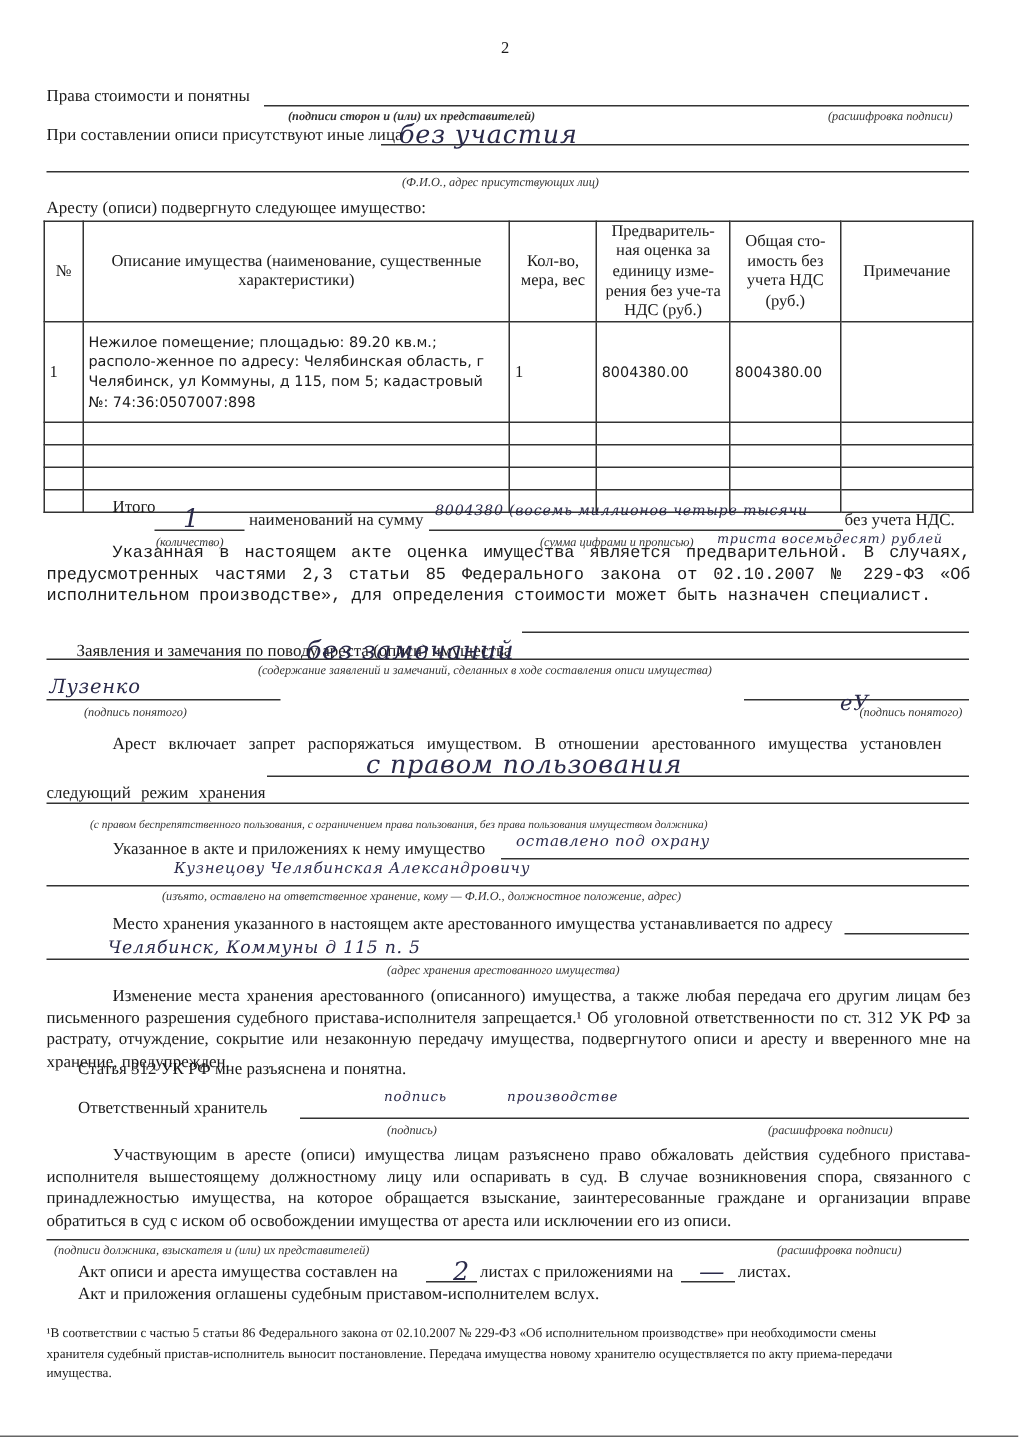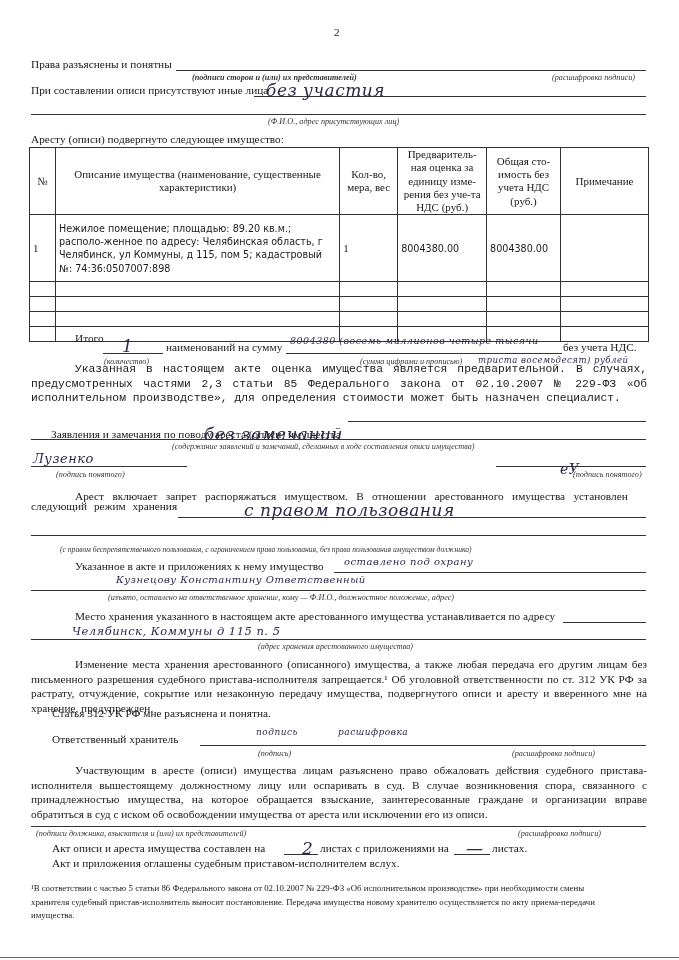--- a/index.html
+++ b/index.html
@@ -23,21 +23,21 @@
     table.inv tr.row1 td { height: 66px; font-family: "DejaVu Sans", sans-serif; font-size: 9.6px; line-height: 13.3px; }
     table.inv tr.row1 td.n { font-family: "Liberation Serif", serif; font-size: 11px; }
     table.inv tr.empty td { height: 14px; }
     .foot { font-size: 8.8px; line-height: 13.5px; }
   </style>
 </head>
 <body>
 
 <div class="abs pagenum" style="left:334px;top:26px;">2</div>
 
-<div class="abs txt" style="left:31px;top:58px;">Права разъяснены и понятны</div>
+<div class="abs txt" style="left:31px;top:58px;">Права стоимости и понятны</div>
 <div class="line" style="left:176px;top:70px;width:470px;"></div>
 <div class="abs cap" style="left:192px;top:73px;font-weight:bold;">(подписи сторон и (или) их представителей)</div>
 <div class="abs cap" style="left:552px;top:73px;">(расшифровка подписи)</div>
 
 <div class="abs txt" style="left:31px;top:84px;">При составлении описи присутствуют иные лица</div>
 <div class="line" style="left:254px;top:96px;width:392px;"></div>
 <div class="abs hw" style="left:266px;top:80px;">без участия</div>
 <div class="line" style="left:31px;top:114px;width:615px;"></div>
 <div class="abs cap" style="left:268px;top:117px;">(Ф.И.О., адрес присутствующих лиц)</div>
 
@@ -124,46 +124,46 @@
 <div class="abs cap" style="left:172px;top:442px;">(содержание заявлений и замечаний, сделанных в ходе составления описи имущества)</div>
 
 <div class="line" style="left:31px;top:466px;width:156px;"></div>
 <div class="abs hw" style="left:33px;top:451px;font-size:13px;">Лузенко</div>
 <div class="abs cap" style="left:56px;top:470px;">(подпись понятого)</div>
 <div class="line" style="left:496px;top:466px;width:150px;"></div>
 <div class="abs hw" style="left:560px;top:449px;font-size:14px;margin-top:12px;">еУ</div>
 <div class="abs cap" style="left:573px;top:470px;">(подпись понятого)</div>
 
 <div class="abs txt" style="left:75px;top:490px;word-spacing:5.5px;">Арест включает запрет распоряжаться имуществом. В отношении арестованного имущества установлен</div>
-<div class="abs txt" style="left:31px;top:500px;word-spacing:4px;text-align:right;">следующий режим хранения</div>
+<div class="abs txt" style="left:31px;top:523px;word-spacing:4px;text-align:right;">следующий режим хранения</div>
 <div class="line" style="left:178px;top:517px;width:468px;"></div>
 <div class="abs hw" style="left:244px;top:500px;">с правом пользования</div>
 <div class="line" style="left:31px;top:535px;width:615px;"></div>
 <div class="abs cap" style="left:60px;top:545px;font-size:7.6px;">(с правом беспрепятственного пользования, с ограничением права пользования, без права пользования имуществом должника)</div>
 
 <div class="abs txt" style="left:75px;top:560px;">Указанное в акте и приложениях к нему имущество</div>
 <div class="line" style="left:334px;top:572px;width:312px;"></div>
 <div class="abs hw" style="left:344px;top:556px;font-size:10px;">оставлено под охрану</div>
 <div class="line" style="left:31px;top:590px;width:615px;"></div>
-<div class="abs hw" style="left:116px;top:574px;font-size:10px;">Кузнецову Константину Ответственный</div>
+<div class="abs hw" style="left:116px;top:574px;font-size:10px;">Кузнецову Челябинская Александровичу</div>
 <div class="abs cap" style="left:108px;top:593px;">(изъято, оставлено на ответственное хранение, кому — Ф.И.О., должностное положение, адрес)</div>
 
 <div class="abs txt" style="left:75px;top:610px;">Место хранения указанного в настоящем акте арестованного имущества устанавливается по адресу</div>
 <div class="line" style="left:563px;top:622px;width:83px;"></div>
 <div class="abs hw" style="left:72px;top:624px;font-size:11.5px;">Челябинск, Коммуны д 115 п. 5</div>
 <div class="line" style="left:31px;top:639px;width:615px;"></div>
 <div class="abs cap" style="left:258px;top:642px;">(адрес хранения арестованного имущества)</div>
 
 <div class="abs just" style="left:31px;top:657px;width:616px;text-indent:44px;">Изменение места хранения арестованного (описанного) имущества, а также любая передача его другим лицам без письменного разрешения судебного пристава-исполнителя запрещается.¹ Об уголовной ответственности по ст. 312 УК РФ за растрату, отчуждение, сокрытие или незаконную передачу имущества, подвергнутого описи и аресту и вверенного мне на хранение, предупрежден.</div>
 <div class="abs txt" style="left:52px;top:707px;">Статья 312 УК РФ мне разъяснена и понятна.</div>
 
 <div class="abs txt" style="left:52px;top:733px;">Ответственный хранитель</div>
 <div class="line" style="left:200px;top:745px;width:446px;"></div>
 <div class="abs hw" style="left:256px;top:727px;font-size:9px;">подпись</div>
-<div class="abs hw" style="left:338px;top:727px;font-size:9px;">расшифровка</div>
+<div class="abs hw" style="left:338px;top:727px;font-size:9px;">производстве</div>
 <div class="abs cap" style="left:258px;top:749px;">(подпись)</div>
 <div class="abs cap" style="left:512px;top:749px;">(расшифровка подписи)</div>
 
 <div class="abs just" style="left:31px;top:763px;width:616px;text-indent:44px;">Участвующим в аресте (описи) имущества лицам разъяснено право обжаловать действия судебного пристава-исполнителя вышестоящему должностному лицу или оспаривать в суд. В случае возникновения спора, связанного с принадлежностью имущества, на которое обращается взыскание, заинтересованные граждане и организации вправе обратиться в суд с иском об освобождении имущества от ареста или исключении его из описи.</div>
 
 <div class="line" style="left:31px;top:826px;width:615px;"></div>
 <div class="abs cap" style="left:36px;top:829px;">(подписи должника, взыскателя и (или) их представителей)</div>
 <div class="abs cap" style="left:518px;top:829px;">(расшифровка подписи)</div>
 
 <div class="abs txt" style="left:52px;top:842px;">Акт описи и ареста имущества составлен на</div>

